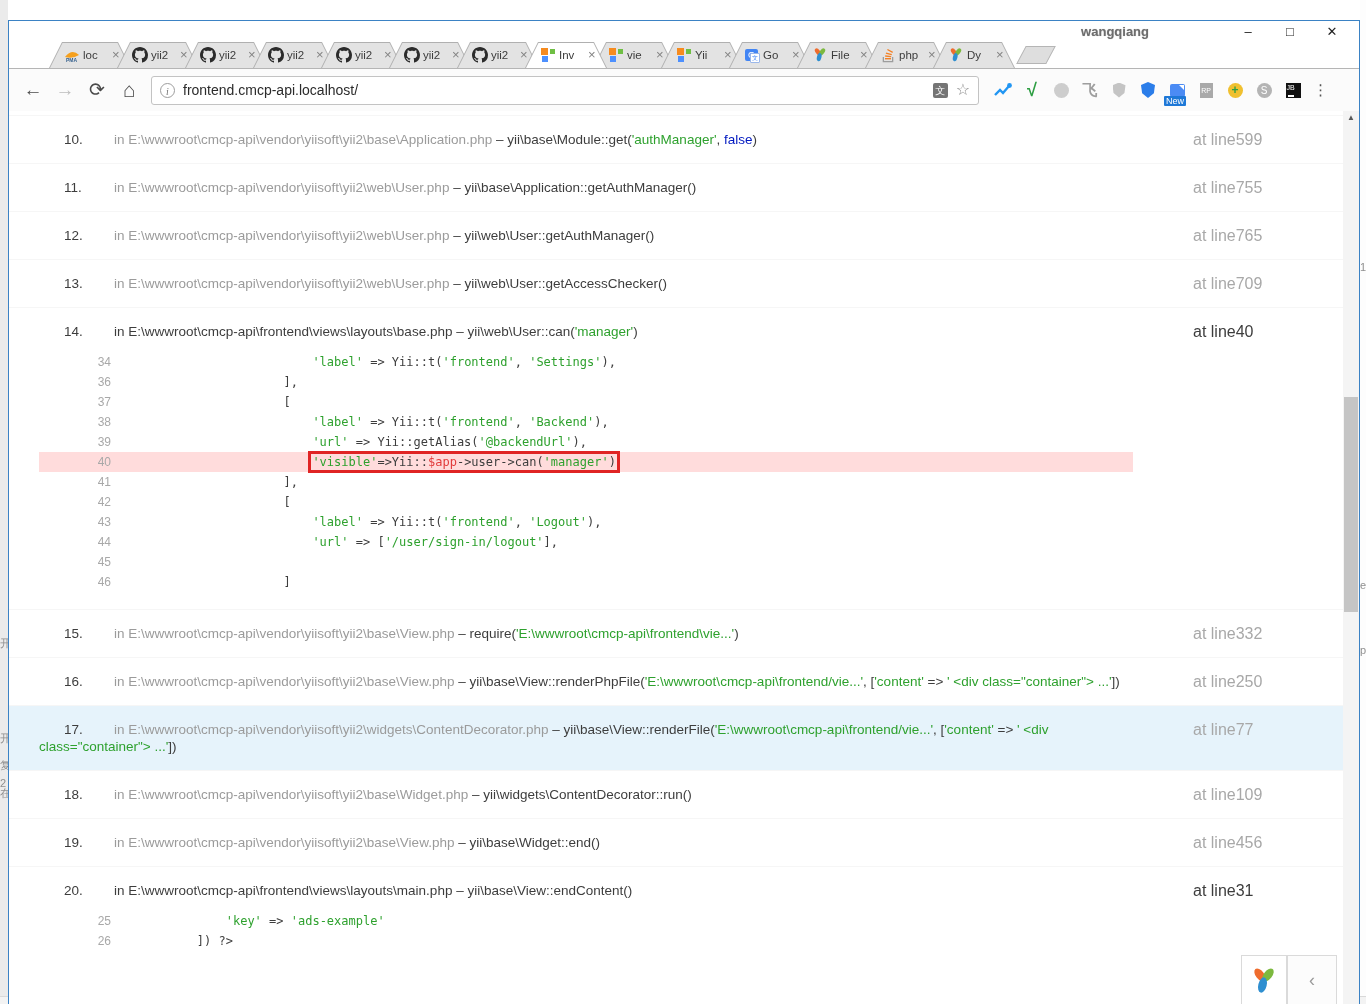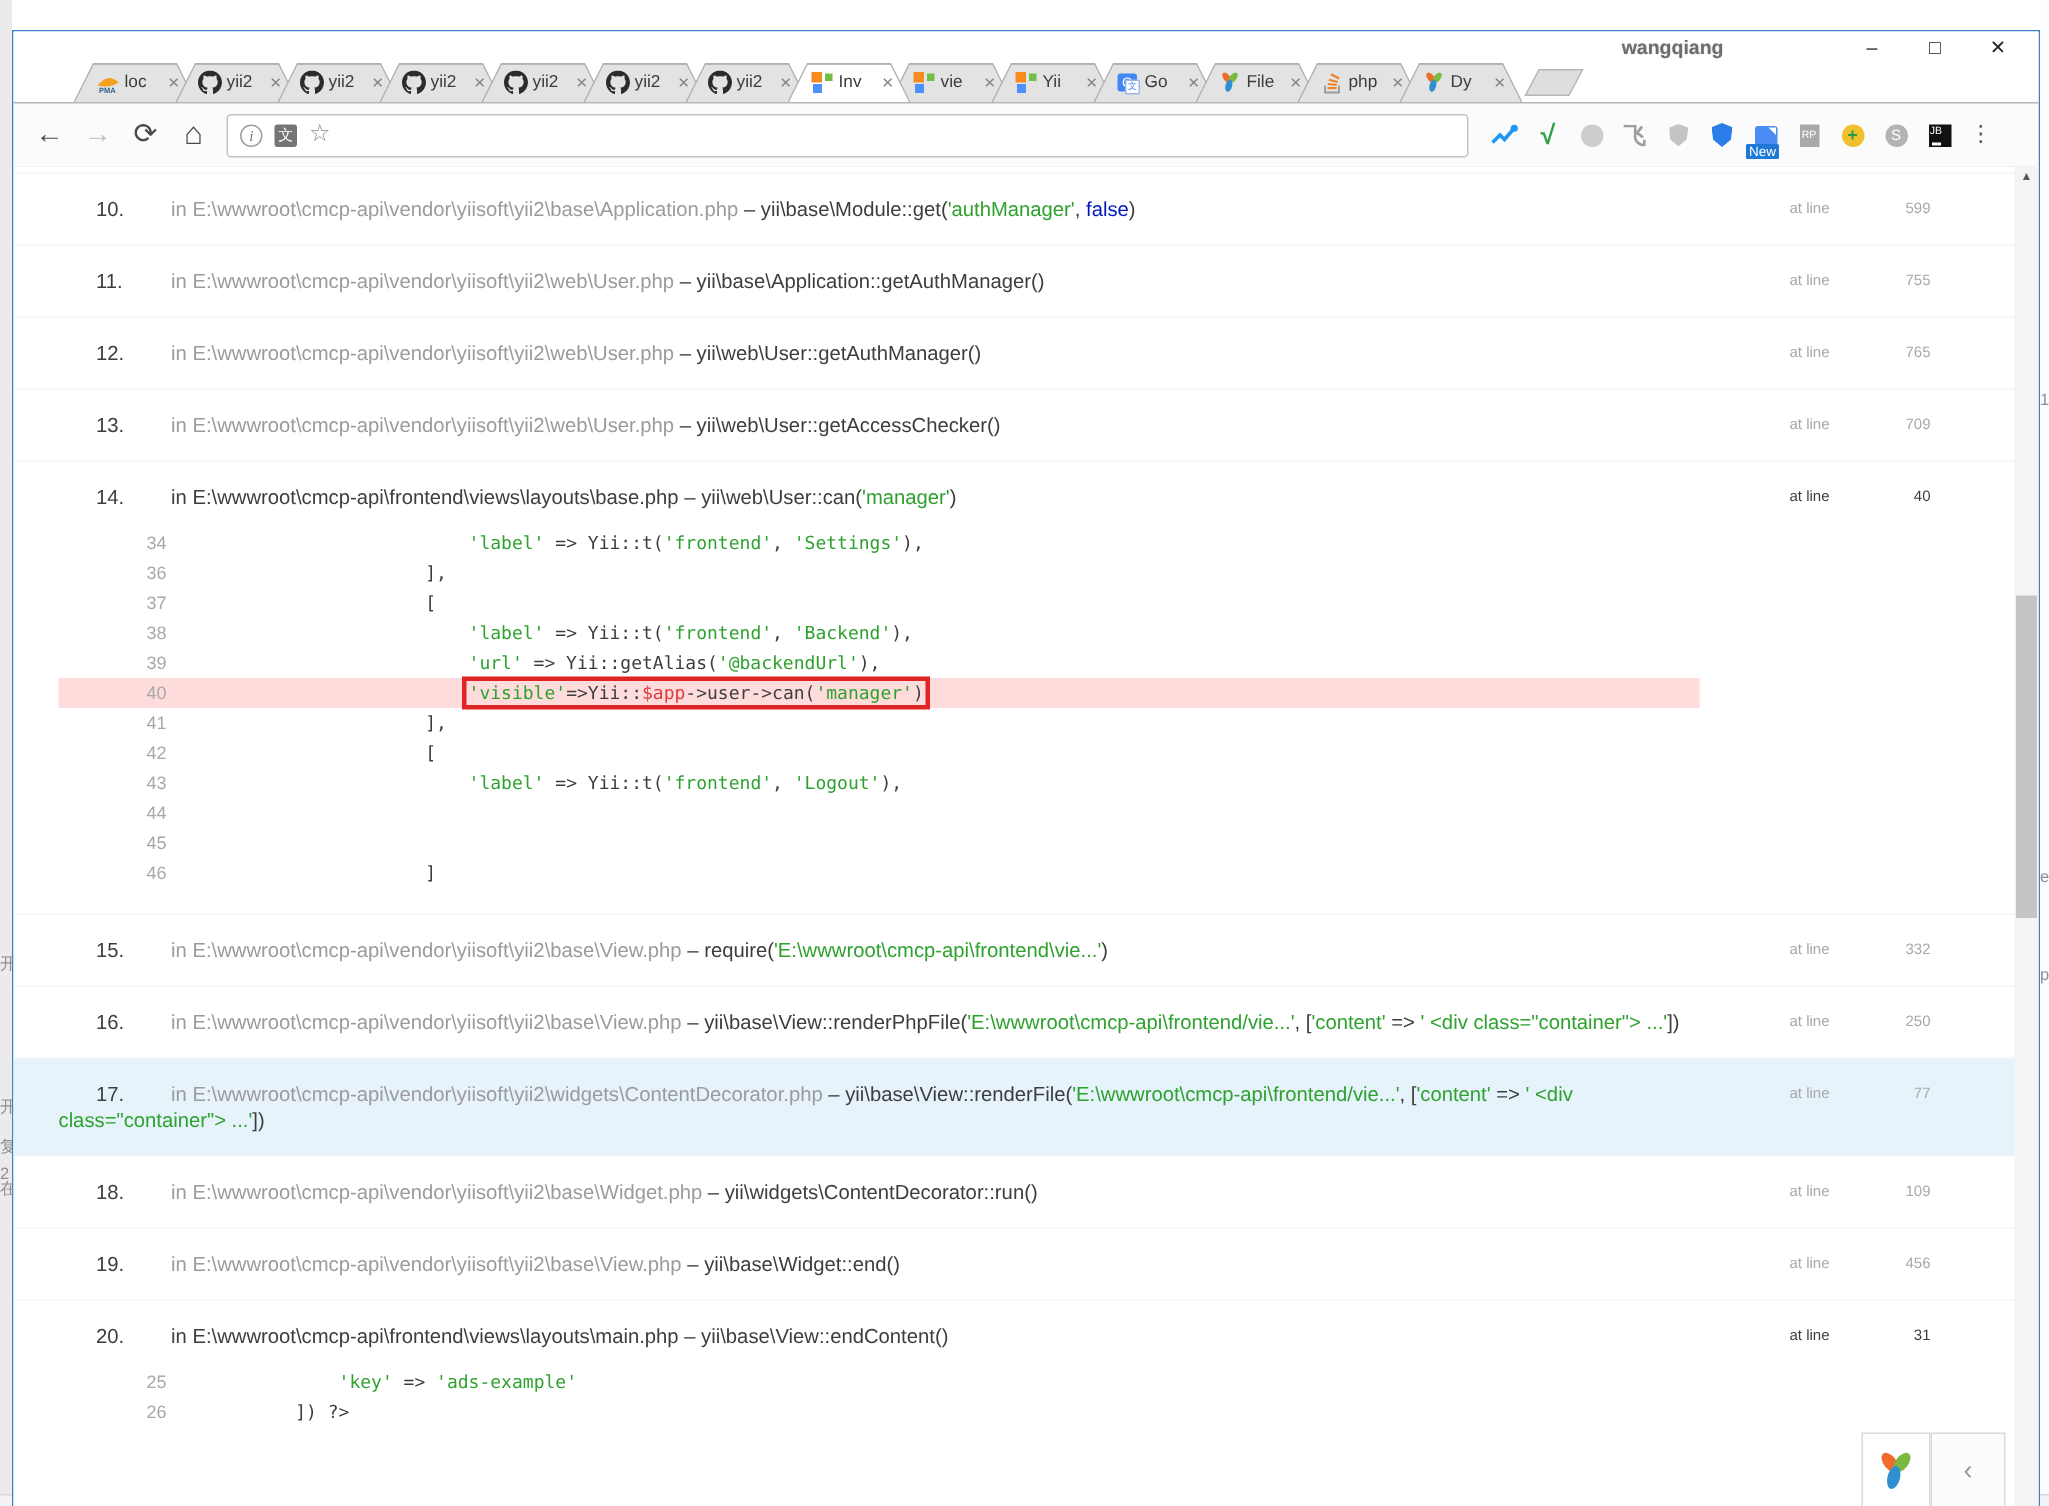--- a/index.html
+++ b/index.html
@@ -61,22 +61,22 @@
   
   .content{position:absolute;left:0;top:90px;right:0;bottom:0;background:#fff;overflow:hidden;}
   .stack{margin:0;padding:4px 16px 0 0;list-style:none;}
   .stack-item{position:relative;padding:15px 210px 15px 30px;font-size:13.5px;line-height:17px;border-top:1px solid #f6f6f6;}
   .stack-item.hl{background:#e6f3fb;}
   .inum{display:inline-block;margin-left:25px;width:50px;color:#3d3d3d;}
   .c-f{color:#9b9b9b;}
   .c-p{color:#3d3d3d;}
   .c-s{color:#2ea12e;}
   .c-k{color:#0018c0;text-align:right;}
-  .at{position:absolute;right:56px;top:15px;width:94px;display:flex;justify-content:space-between;
-      color:#a8a8a8;font-size:10px;}
+  .at{position:absolute;right:56px;top:15px;width:94px;display:flex;justify-content:flex-start;
+      color:#a8a8a8;font-size:16px;}
   .stack-item.app .at{color:#3d3d3d;}
   
   .code-block{margin:12px 0 2px 0;font-family:"DejaVu Sans Mono","Liberation Mono",monospace;font-size:12px;}
   .code-line{display:flex;height:20px;line-height:20px;}
   .code-line.hl{background:#ffdcdc;}
   .ln{width:72px;padding-right:28px;text-align:right;color:#a8a8a8;flex:none;
       font-family:Liberation Sans, sans-serif;}
   .code-txt{white-space:pre;}
   .red-box{outline:3px solid #e02424;outline-offset:1px;}
   
@@ -299,20 +299,21 @@
       <div class="newtab"></div>
     </div>
 
   <div class="toolbar">
     <div class="nav-btn">←</div>
     <div class="nav-btn disabled">→</div>
     <div class="nav-btn">⟳</div>
     <div class="nav-btn" style="font-size:21px;">⌂</div>
     <div class="urlbar">
       <span class="info-ic">i</span>
+      <span class="url-text">frontend.cmcp-api.localhost/</span>
       <span class="trans-ic">文</span>
       <span class="star-ic">☆</span>
     </div>
     <div class="ext-row" id="extRow">
         <div class="ext">
           <svg width="18" height="16" viewBox="0 0 18 16">
             <polyline points="1,13 6,8 9,11 15,4" stroke="#2196f3" stroke-width="2.4" fill="none"></polyline>
             <circle cx="15.5" cy="3.5" r="2.4" fill="#2196f3"></circle>
           </svg>
         </div>
@@ -409,20 +410,21 @@
             <div class="code-line">
               <span class="ln">42</span>
               <span class="code-txt"><span class="c-p">                    [</span></span>
             </div>
             <div class="code-line">
               <span class="ln">43</span>
               <span class="code-txt"><span class="c-p">                        </span><span class="c-s">'label'</span><span class="c-p"> =&gt; Yii::t(</span><span class="c-s">'frontend'</span><span class="c-p">, </span><span class="c-s">'Logout'</span><span class="c-p">),</span></span>
             </div>
             <div class="code-line">
               <span class="ln">44</span>
+              <span class="code-txt"><span class="c-p">                        </span><span class="c-s">'url'</span><span class="c-p"> =&gt; [</span><span class="c-s">'/user/sign-in/logout'</span><span class="c-p">],</span></span>
             </div>
             <div class="code-line">
               <span class="ln">45</span>
             </div>
             <div class="code-line">
               <span class="ln">46</span>
               <span class="code-txt"><span class="c-p">                    ]</span></span>
             </div>
           </div></li>
         <li class="stack-item"><span class="at">

